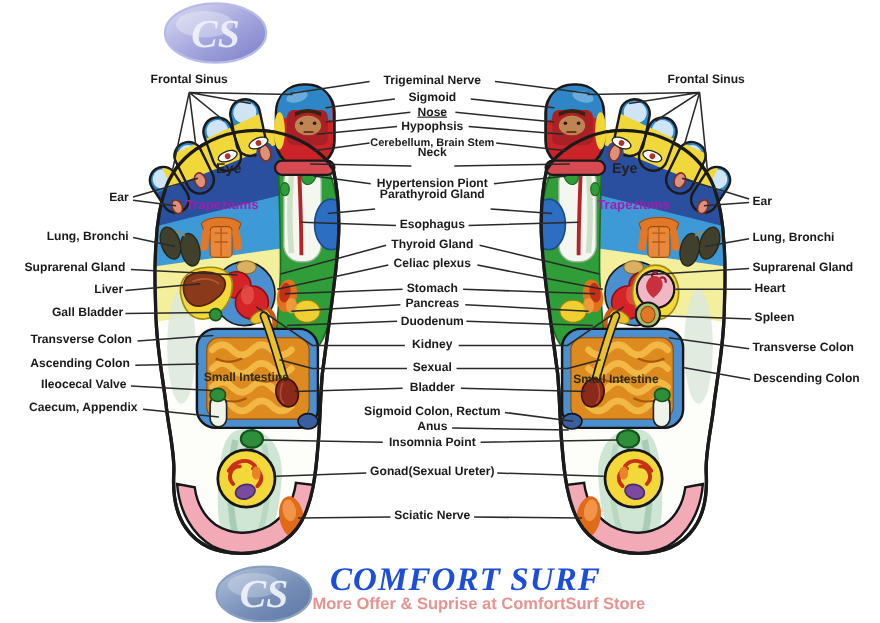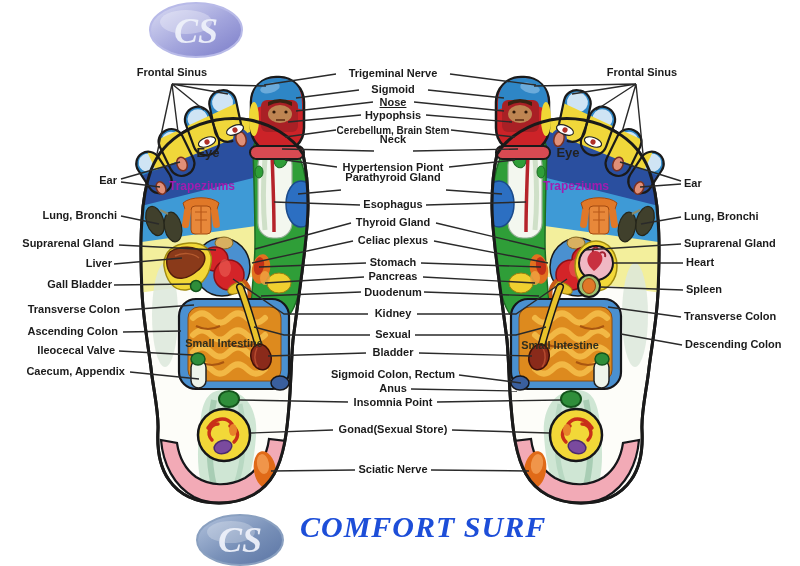--- a/index.html
+++ b/index.html
@@ -266,20 +266,21 @@
   </g>
 
   <g>
     <ellipse cx="240" cy="540" rx="43" ry="25" fill="url(#gBot)" stroke="#8aa0c0" stroke-width="2"></ellipse>
     <ellipse cx="231" cy="532" rx="24" ry="11" fill="#ffffff" opacity=".25"></ellipse>
     <text class="cstext" x="240" y="552" text-anchor="middle">CS</text>
   </g>
 </svg>
 
 <div class="ftr-brand">COMFORT SURF</div>
+<div class="ftr-tag">More Offer &amp; Suprise at ComfortSurf Store</div>
 
 <div class="lb fanlbl" style="left:136px;top:66px;width:72px;">Frontal Sinus</div>
 <div class="lb rt" style="right:683px;top:174px;">Ear</div>
 <div class="lb rt" style="right:683px;top:209px;">Lung, Bronchi</div>
 <div class="lb rt" style="right:686px;top:237px;">Suprarenal Gland</div>
 <div class="lb rt" style="right:688px;top:257px;">Liver</div>
 <div class="lb rt" style="right:688px;top:278px;">Gall Bladder</div>
 <div class="lb rt" style="right:680px;top:303px;">Transverse Colon</div>
 <div class="lb rt" style="right:682px;top:325px;">Ascending Colon</div>
 <div class="lb rt" style="right:685px;top:344px;">Ileocecal Valve</div>
@@ -298,21 +299,21 @@
 <div class="lb ctr" style="top:234px;">Celiac plexus</div>
 <div class="lb ctr" style="top:256px;">Stomach</div>
 <div class="lb ctr" style="top:270px;">Pancreas</div>
 <div class="lb ctr" style="top:286px;">Duodenum</div>
 <div class="lb ctr" style="top:307px;">Kidney</div>
 <div class="lb ctr" style="top:328px;">Sexual</div>
 <div class="lb ctr" style="top:346px;">Bladder</div>
 <div class="lb ctr" style="top:368px;">Sigmoid Colon, Rectum</div>
 <div class="lb ctr" style="top:382px;">Anus</div>
 <div class="lb ctr" style="top:396px;">Insomnia Point</div>
-<div class="lb ctr" style="top:423px;">Gonad(Sexual Store)</div>
+<div class="lb ctr" style="top:423px;">Gonad(Sexual Ureter)</div>
 <div class="lb ctr" style="top:463px;">Sciatic Nerve</div>
 
 <div class="lb fanlbl" style="left:606px;top:66px;width:72px;">Frontal Sinus</div>
 <div class="lb" style="left:684px;top:177px;">Ear</div>
 <div class="lb" style="left:684px;top:210px;">Lung, Bronchi</div>
 <div class="lb" style="left:684px;top:237px;">Suprarenal Gland</div>
 <div class="lb" style="left:686px;top:256px;">Heart</div>
 <div class="lb" style="left:686px;top:283px;">Spleen</div>
 <div class="lb" style="left:684px;top:310px;">Transverse Colon</div>
 <div class="lb" style="left:685px;top:338px;">Descending Colon</div>

